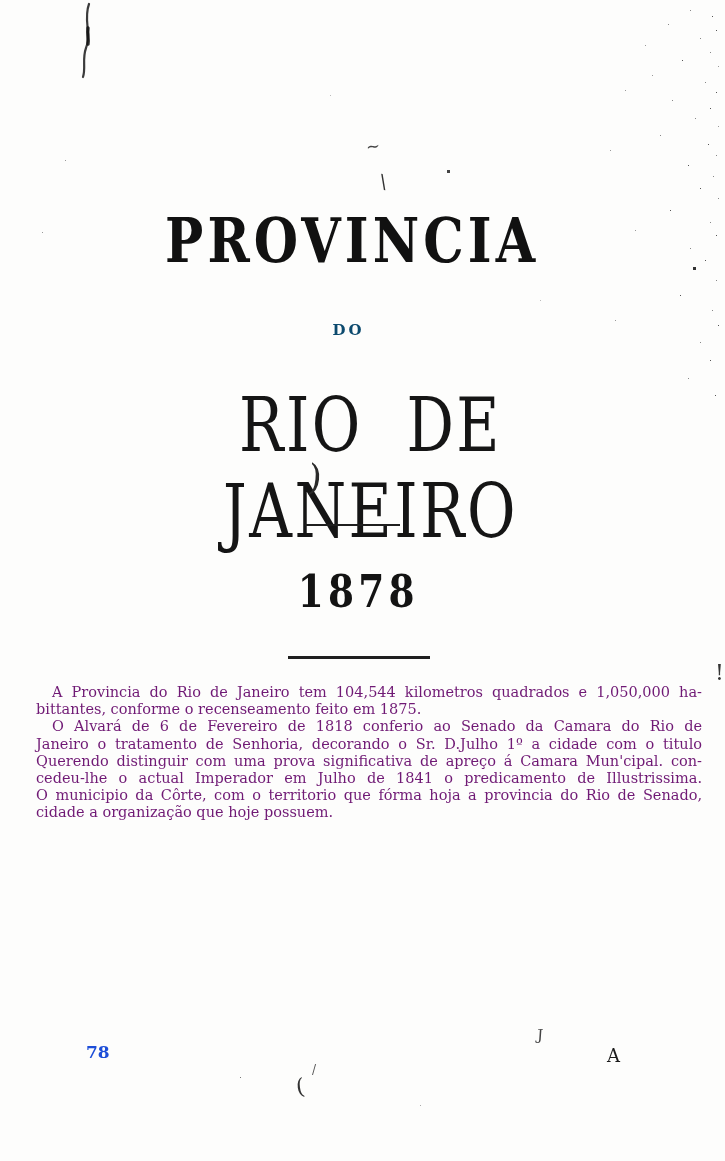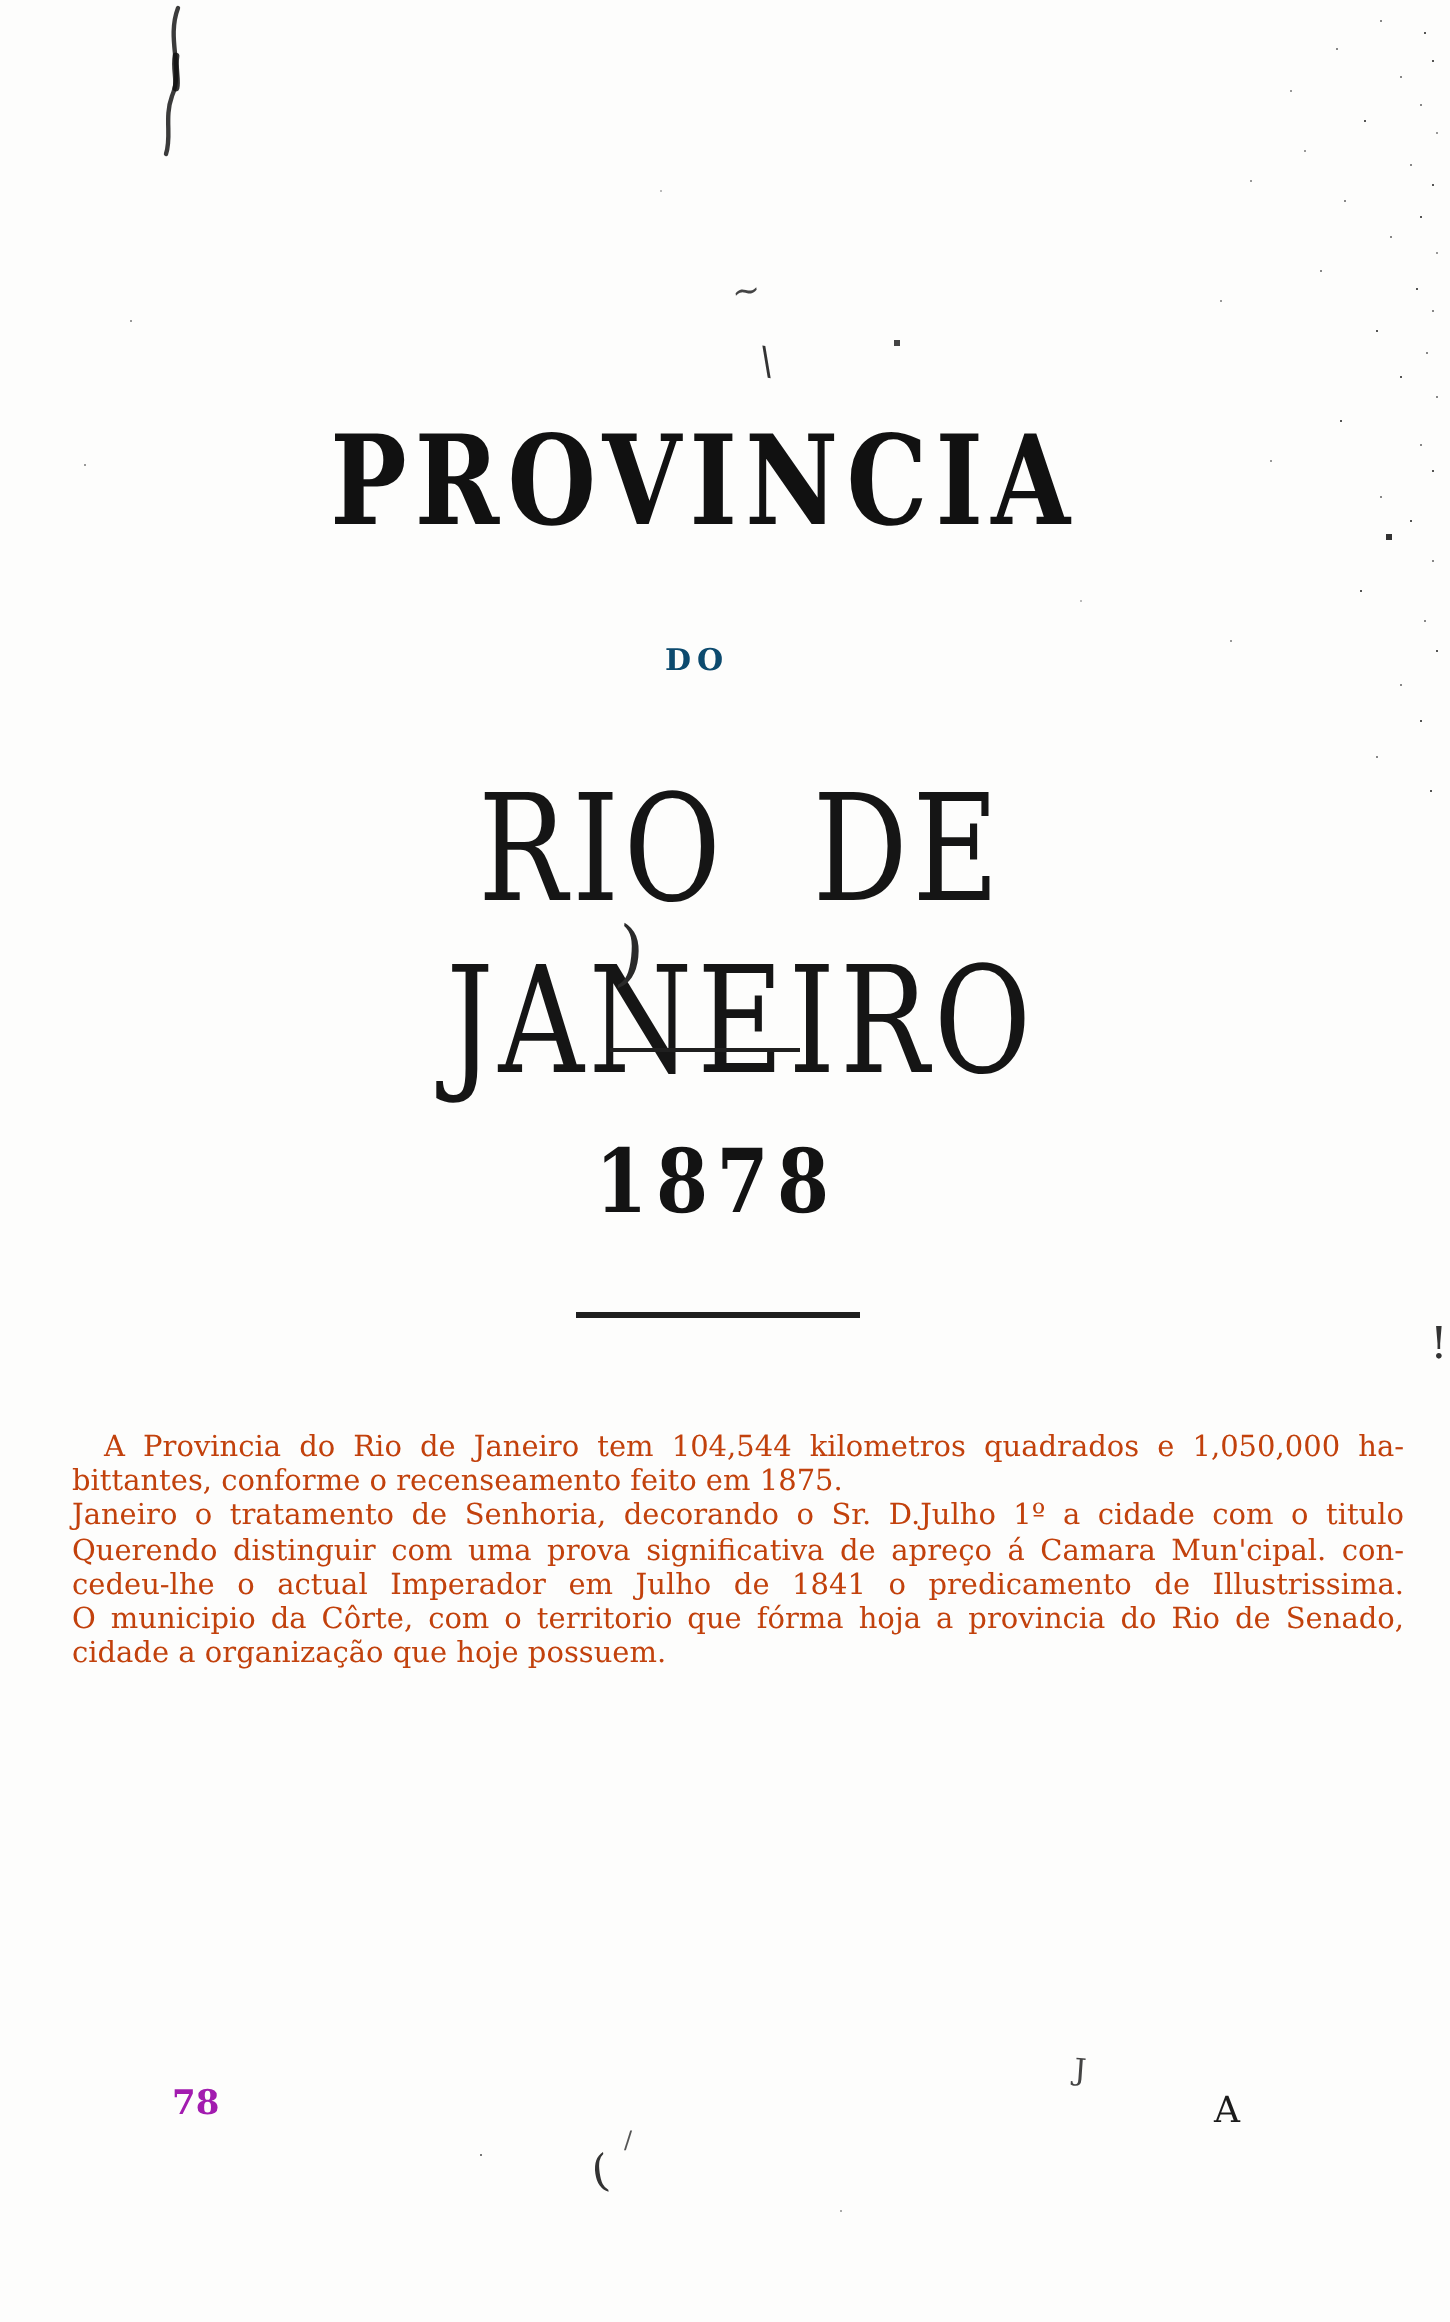--- a/index.html
+++ b/index.html
@@ -37,28 +37,28 @@
   .t-do span{font-weight:bold;font-size:15px;letter-spacing:3px;color:#0c4a6e;}
   .t2{top:382px;transform:translateX(8px);}
   .t2 span{display:inline-block;font-size:74px;letter-spacing:3px;word-spacing:28px;color:#151515;transform:scaleX(.8);}
   .year-row{top:566px;transform:translateX(-4px);}
   .year-row span{display:inline-block;font-weight:bold;font-size:44px;letter-spacing:5px;color:#131313;transform:scaleX(.85);}
   .rule{position:absolute;background:#1f1f1f;}
   .rule1{left:305px;top:524px;width:95px;height:2px;}
   .rule2{left:288px;top:656px;width:142px;height:3px;}
   
   .body-text{
-    position:absolute;left:36px;top:716px;width:666px;
-    font-size:14.5px;line-height:17.2px;color:#c2410c;
+    position:absolute;left:36px;top:684px;width:666px;
+    font-size:14.5px;line-height:17.2px;color:#701a75;
   }
   .line{text-align:justify;text-align-last:justify;white-space:nowrap;}
   .line.plain{text-align:right;text-align-last:left;}
   .line.indent{text-indent:16px;}
   
-  .page-number{position:absolute;left:86px;top:1042px;font-size:17px;font-weight:bold;color:#a21caf;}
+  .page-number{position:absolute;left:86px;top:1042px;font-size:17px;font-weight:bold;color:#1d4ed8;}
   .sig-mark{position:absolute;left:607px;top:1045px;font-size:18px;color:#1b1b1b;}
 </style>
 </head>
 <body>
 
 <div class="page">
 
   <div class="noise"></div>
 
   <svg style="position:absolute;left:76px;top:2px" width="22" height="78" viewBox="0 0 22 78">
@@ -88,20 +88,21 @@
 
   <div class="title-row year-row">
     <span>1878</span>
   </div>
 
   <div class="rule rule2"></div>
 
   <div class="body-text">
     <div class="line indent">A Provincia do Rio de Janeiro tem 104,544 kilometros quadrados e 1,050,000 ha-</div>
     <div class="line plain">bittantes, conforme o recenseamento feito em 1875.</div>
+    <div class="line indent">O Alvará de 6 de Fevereiro de 1818 conferio ao Senado da Camara do Rio de</div>
     <div class="line">Janeiro o tratamento de Senhoria, decorando o Sr. D.Julho 1º a cidade com o titulo</div>
     <div class="line">Querendo distinguir com uma prova significativa de apreço á Camara Mun'cipal. con-</div>
     <div class="line">cedeu-lhe o actual Imperador em Julho de 1841 o predicamento de Illustrissima.</div>
     <div class="line">O municipio da Côrte, com o territorio que fórma hoja a provincia do Rio de Senado,</div>
     <div class="line plain">cidade a organização que hoje possuem.</div>
   </div>
 
   <div class="page-number">78</div>
   <span class="mark" style="left:537px;top:1028px;font-size:15px;color:#444;transform:rotate(4deg)">J</span>
   <div class="sig-mark">A</div>

